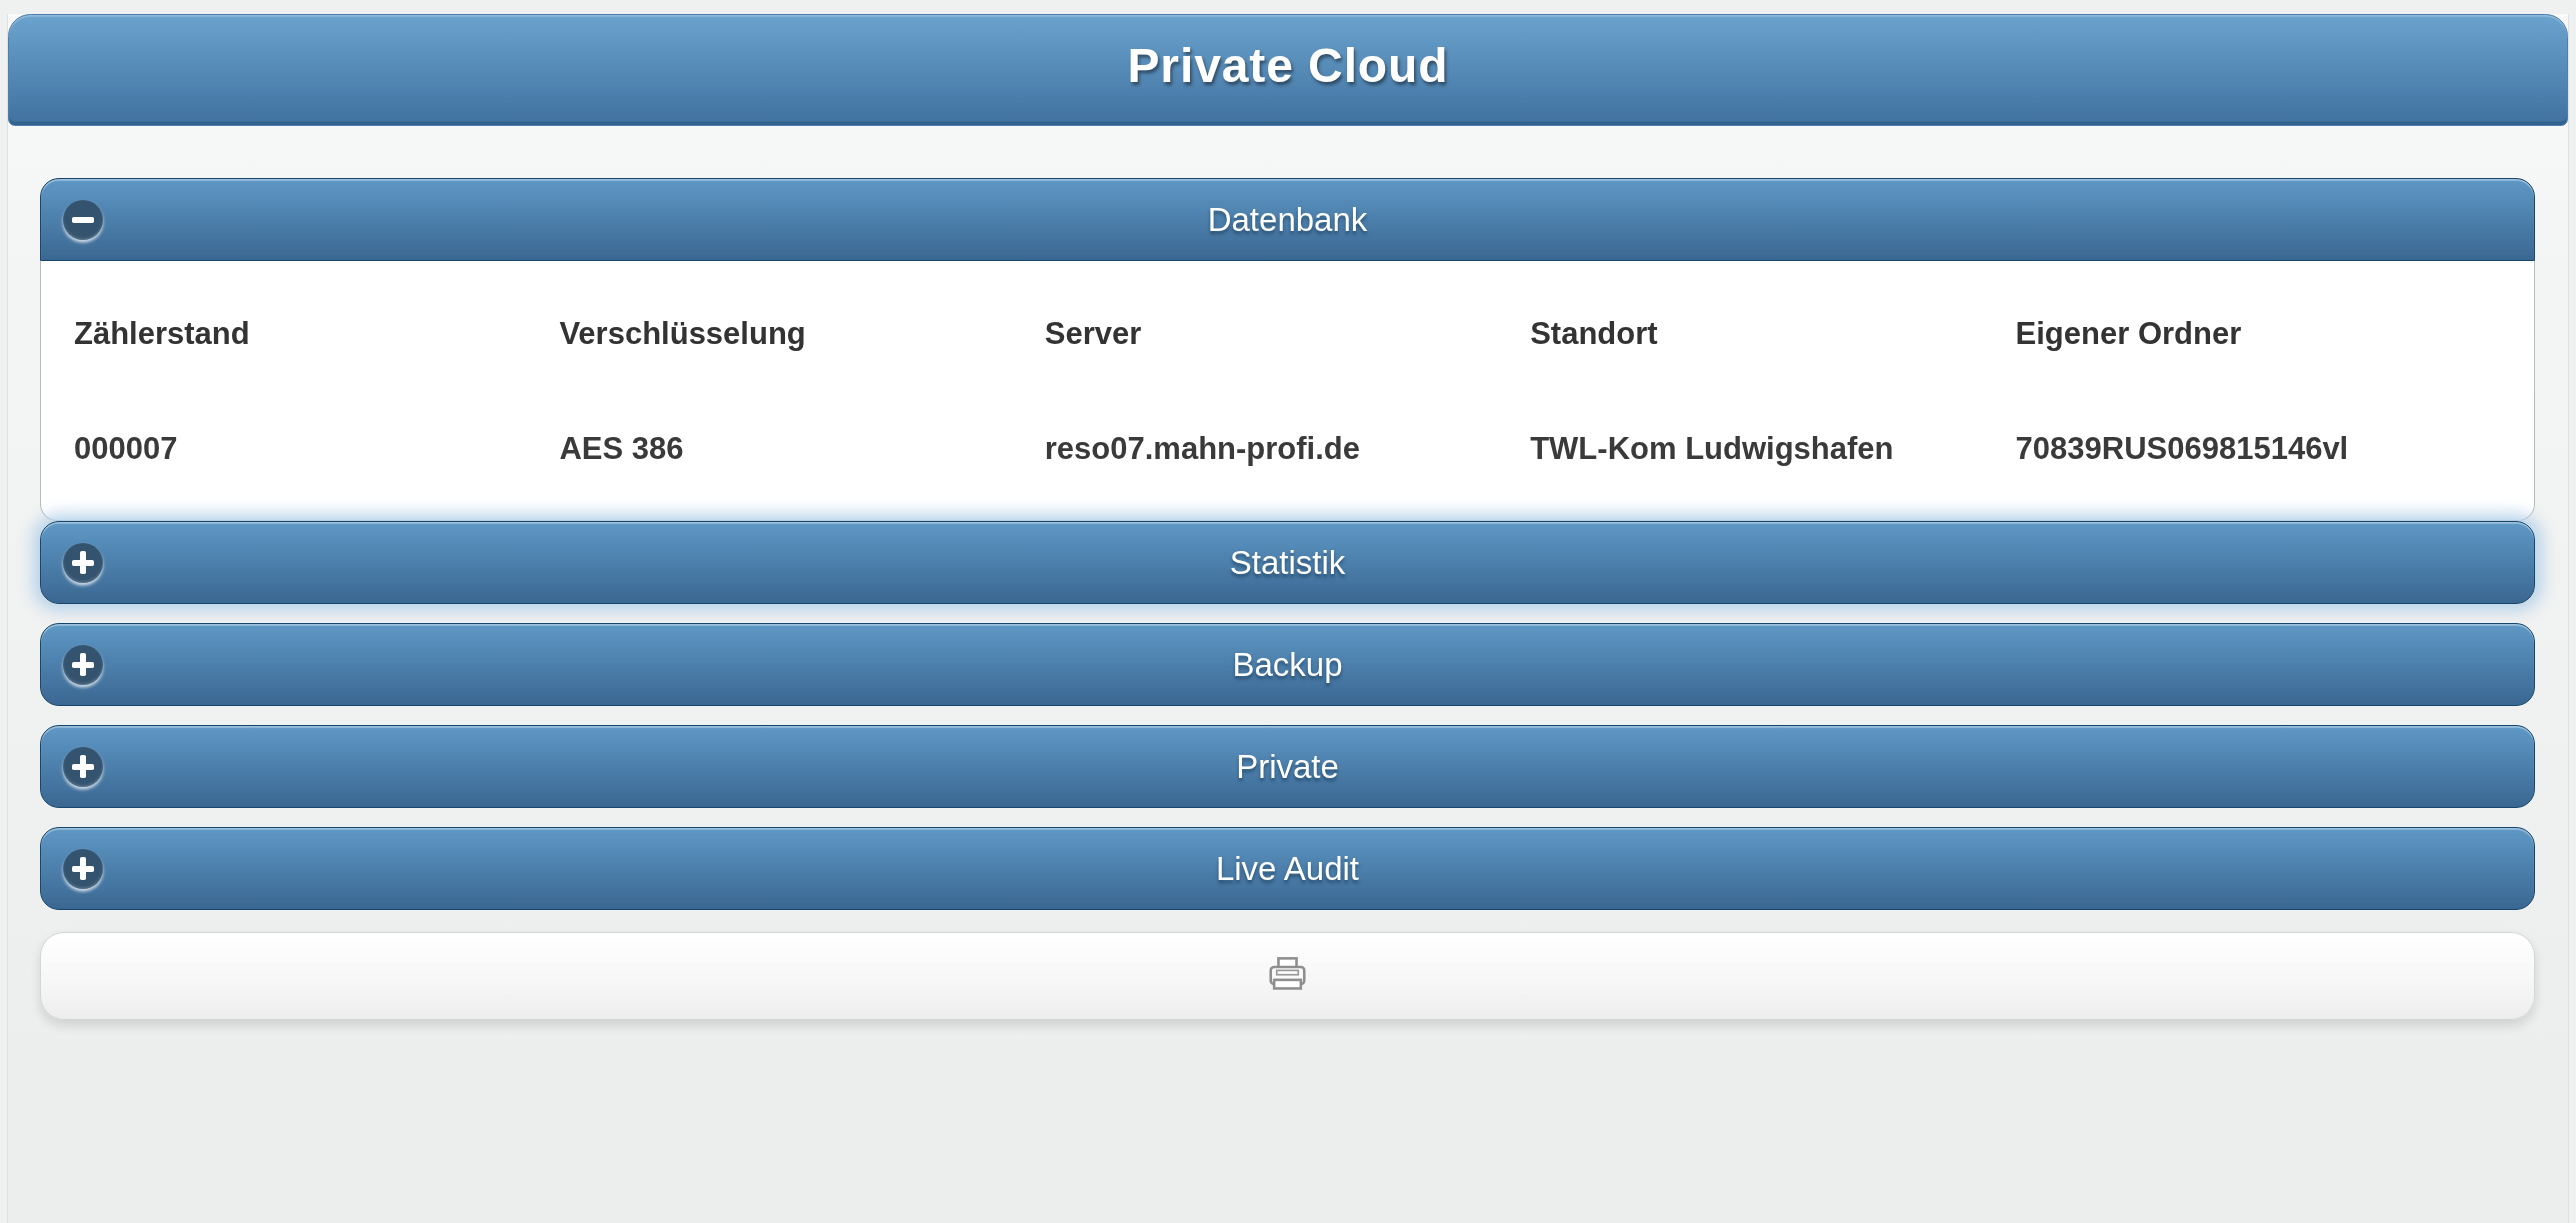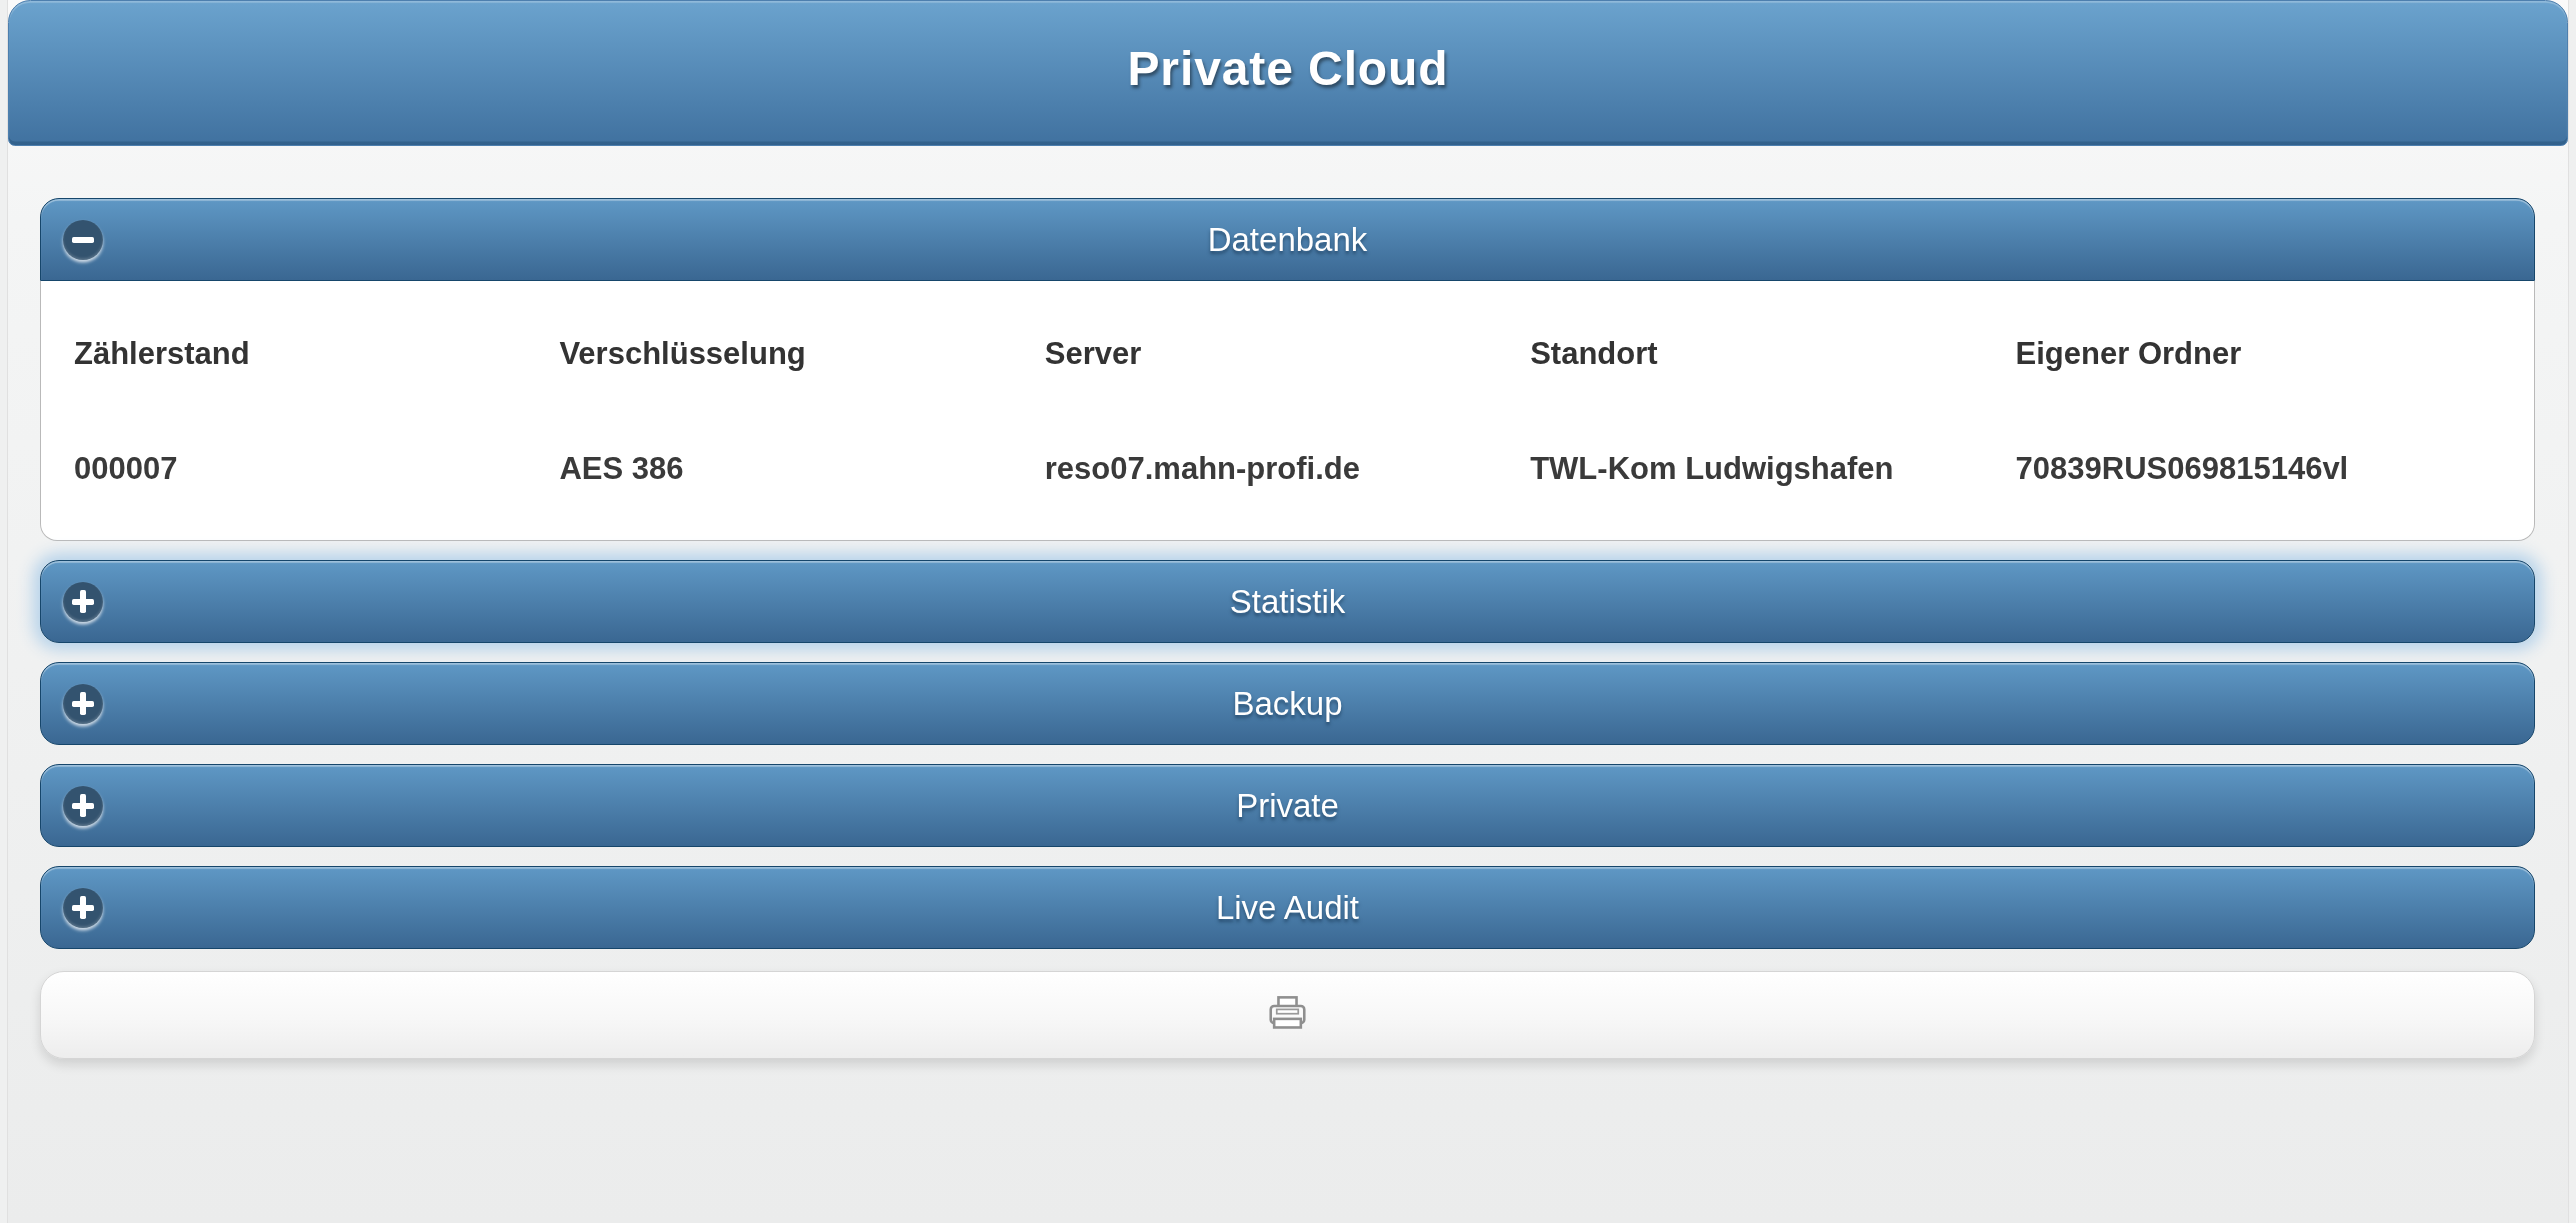--- a/index.html
+++ b/index.html
@@ -14,21 +14,21 @@
     background:#eff0f0;
     font-family:"Liberation Sans","DejaVu Sans",sans-serif;
   }
   .page{
     position:relative;margin:0 auto;width:2562px;height:1223px;
     background:linear-gradient(180deg,#fafafa 0%,#f4f5f5 18%,#ebecec 100%);
     border-left:0.9px solid #e0e0e0;border-right:0.9px solid #e0e0e0;
   }
   
   .banner{
-    margin-top:0;height:146px;
+    margin-top:14px;height:112px;
     border:0.9px solid #4d7fae;
     border-radius:22.3px 22.3px 6.9px 6.9px;
     background:linear-gradient(180deg,var(--banner-top) 0%,#57779e00 0%,var(--banner-top) 0%,var(--banner-bottom) 100%);
     background:linear-gradient(180deg,var(--banner-top) 0%,var(--banner-bottom) 100%);
     box-shadow:inset 0 -3.4px 0 rgba(27,68,106,.35), inset 0 1.7px 0.9px rgba(255,255,255,.25);
     display:flex;align-items:center;justify-content:center;
   }
   .banner h1{
     margin:0;padding-bottom:8.6px;
     font-size:48px;font-weight:bold;color:#ffffff;
@@ -55,21 +55,21 @@
   .disc{
     position:absolute;left:22.3px;top:50%;margin-top:-20px;
     width:40px;height:40px;border-radius:50%;
     background:var(--disc);
     box-shadow:0 2.6px 3.4px rgba(255,255,255,.75), inset 0 -1.7px 2.6px rgba(255,255,255,.18);
   }
   .disc .h{position:absolute;left:50%;top:50%;width:22.3px;height:6px;margin:-3px 0 0 -11.2px;background:#fff;border-radius:1.7px;}
   .disc .v{position:absolute;left:50%;top:50%;width:6px;height:22.3px;margin:-11.2px 0 0 -3px;background:#fff;border-radius:1.7px;}
   
   .panel{
-    height:260px;margin-bottom:19px;
+    height:260px;
     background:#ffffff;
     border:0.9px solid #b9b9b9;border-top:none;
     border-radius:0 0 17px 17px;
     padding:0 33px;
     overflow:hidden;
   }
   .panel table{width:100%;table-layout:fixed;border-collapse:collapse;}
   .panel th,.panel td{
     text-align:left;font-size:31px;color:var(--table-text);
     padding:0;white-space:nowrap;overflow:hidden;

